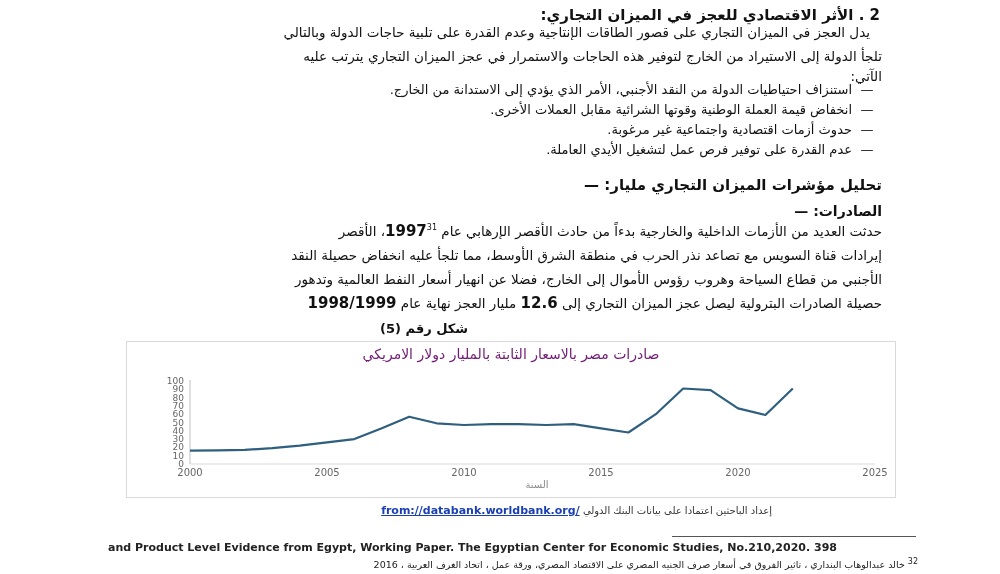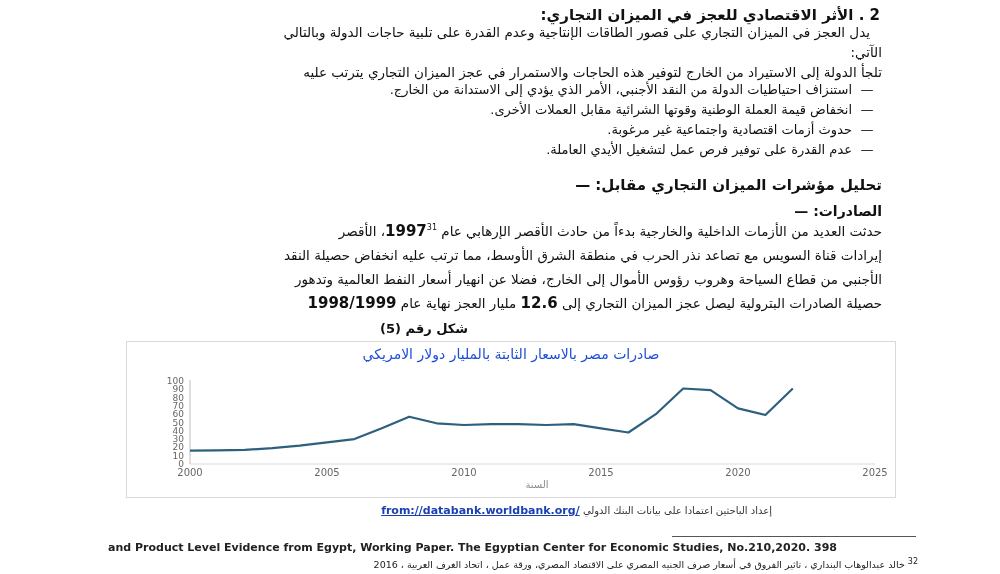--- a/index.html
+++ b/index.html
@@ -8,38 +8,38 @@
   .rtl { direction:rtl; text-align:right; }
   .abs { position:absolute; }
   .heading { font-weight:bold; font-size:15px; }
   .para { font-size:13.5px; line-height:24px; letter-spacing:0.3px; }
   .bullets { font-size:13px; line-height:20px; }
   .bullet-row { display:flex; flex-direction:row; align-items:center; }
   .dash { width:30px; text-align:center; }
   .chart-frame { position:absolute; left:126px; top:341px; width:768px; height:155px;
                  border:1px solid #d9d9d9; background:#fff; }
   .chart-title { position:absolute; top:4px; left:0; right:0; text-align:center;
-                 font-size:14px; color:#1d4ed8; letter-spacing:2px; }
+                 font-size:14px; color:#701a75; letter-spacing:2px; }
   .caption { font-size:13px; font-weight:bold; }
   .source { font-size:10px; color:#333; }
   .source a { color:#1a3fb3; font-weight:bold; font-size:11px; text-decoration:underline; }
   .footnotes { font-size:11px; font-weight:bold; line-height:14px; color:#222; }
   .footnote-ar { font-size:9.5px; font-weight:normal; }
   sup { font-size:8px; }
   .bold-num { font-weight:bold; font-size:15px;text-align:center; }
 </style>
 </head>
 <body>
 
 <div class="abs rtl heading" style="right:120px; top:6px; width:760px;">2 . الأثر الاقتصادي للعجز في الميزان التجاري:</div>
 
 <div class="abs rtl para" style="right:118px; top:20px; width:780px;">
   <div style="padding-right:12px;">يدل العجز في الميزان التجاري على قصور الطاقات الإنتاجية وعدم القدرة على تلبية حاجات الدولة وبالتالي</div>
+  <div>تلجأ الدولة إلى الاستيراد من الخارج لتوفير هذه الحاجات والاستمرار في عجز الميزان التجاري يترتب عليه</div>
   <div style="line-height:16px;">الآتي:</div>
-  <div>تلجأ الدولة إلى الاستيراد من الخارج لتوفير هذه الحاجات والاستمرار في عجز الميزان التجاري يترتب عليه</div>
 </div>
 
 <div class="abs rtl bullets" style="right:118px; top:80px; width:700px;">
   <div class="bullet-row">
     <span class="dash">—</span>
     <span>استنزاف احتياطيات الدولة من النقد الأجنبي، الأمر الذي يؤدي إلى الاستدانة من الخارج.</span>
   </div>
   <div class="bullet-row">
     <span class="dash">—</span>
     <span>انخفاض قيمة العملة الوطنية وقوتها الشرائية مقابل العملات الأخرى.</span>
@@ -47,28 +47,28 @@
   <div class="bullet-row">
     <span class="dash">—</span>
     <span>حدوث أزمات اقتصادية واجتماعية غير مرغوبة.</span>
   </div>
   <div class="bullet-row">
     <span class="dash">—</span>
     <span>عدم القدرة على توفير فرص عمل لتشغيل الأيدي العاملة.</span>
   </div>
 </div>
 
-<div class="abs rtl heading" style="right:118px; top:176px; width:600px;">تحليل مؤشرات الميزان التجاري مقابل: —</div>
+<div class="abs rtl heading" style="right:118px; top:176px; width:600px;">تحليل مؤشرات الميزان التجاري مليار: —</div>
 <div class="abs rtl heading" style="right:118px; top:203px; width:400px; font-size:14px;">الصادرات: —</div>
 
 <div class="abs rtl para" style="right:118px; top:216px; width:780px;">
   <div>
     <span>حدثت العديد من الأزمات الداخلية والخارجية بدءاً من حادث الأقصر الإرهابي عام </span><span class="bold-num">1997</span><sup>31</sup><span>، الأقصر</span>
   </div>
-  <div>إيرادات قناة السويس مع تصاعد نذر الحرب في منطقة الشرق الأوسط، مما ترتب عليه انخفاض حصيلة النقد</div>
+  <div>إيرادات قناة السويس مع تصاعد نذر الحرب في منطقة الشرق الأوسط، مما تلجأ عليه انخفاض حصيلة النقد</div>
   <div>الأجنبي من قطاع السياحة وهروب رؤوس الأموال إلى الخارج، فضلا عن انهيار أسعار النفط العالمية وتدهور</div>
   <div>
     <span>حصيلة الصادرات البترولية ليصل عجز الميزان التجاري إلى </span><span class="bold-num">12.6</span><span> مليار العجز نهاية عام </span><span class="bold-num">1998/1999</span>
   </div>
 </div>
 
 <div class="abs rtl caption" style="left:380px; top:321px; width:180px; text-align:left;">شكل رقم (5)</div>
 
 <div class="chart-frame">
   <div class="chart-title rtl" style="text-align:center;">صادرات مصر بالاسعار الثابتة بالمليار دولار الامريكي</div>

